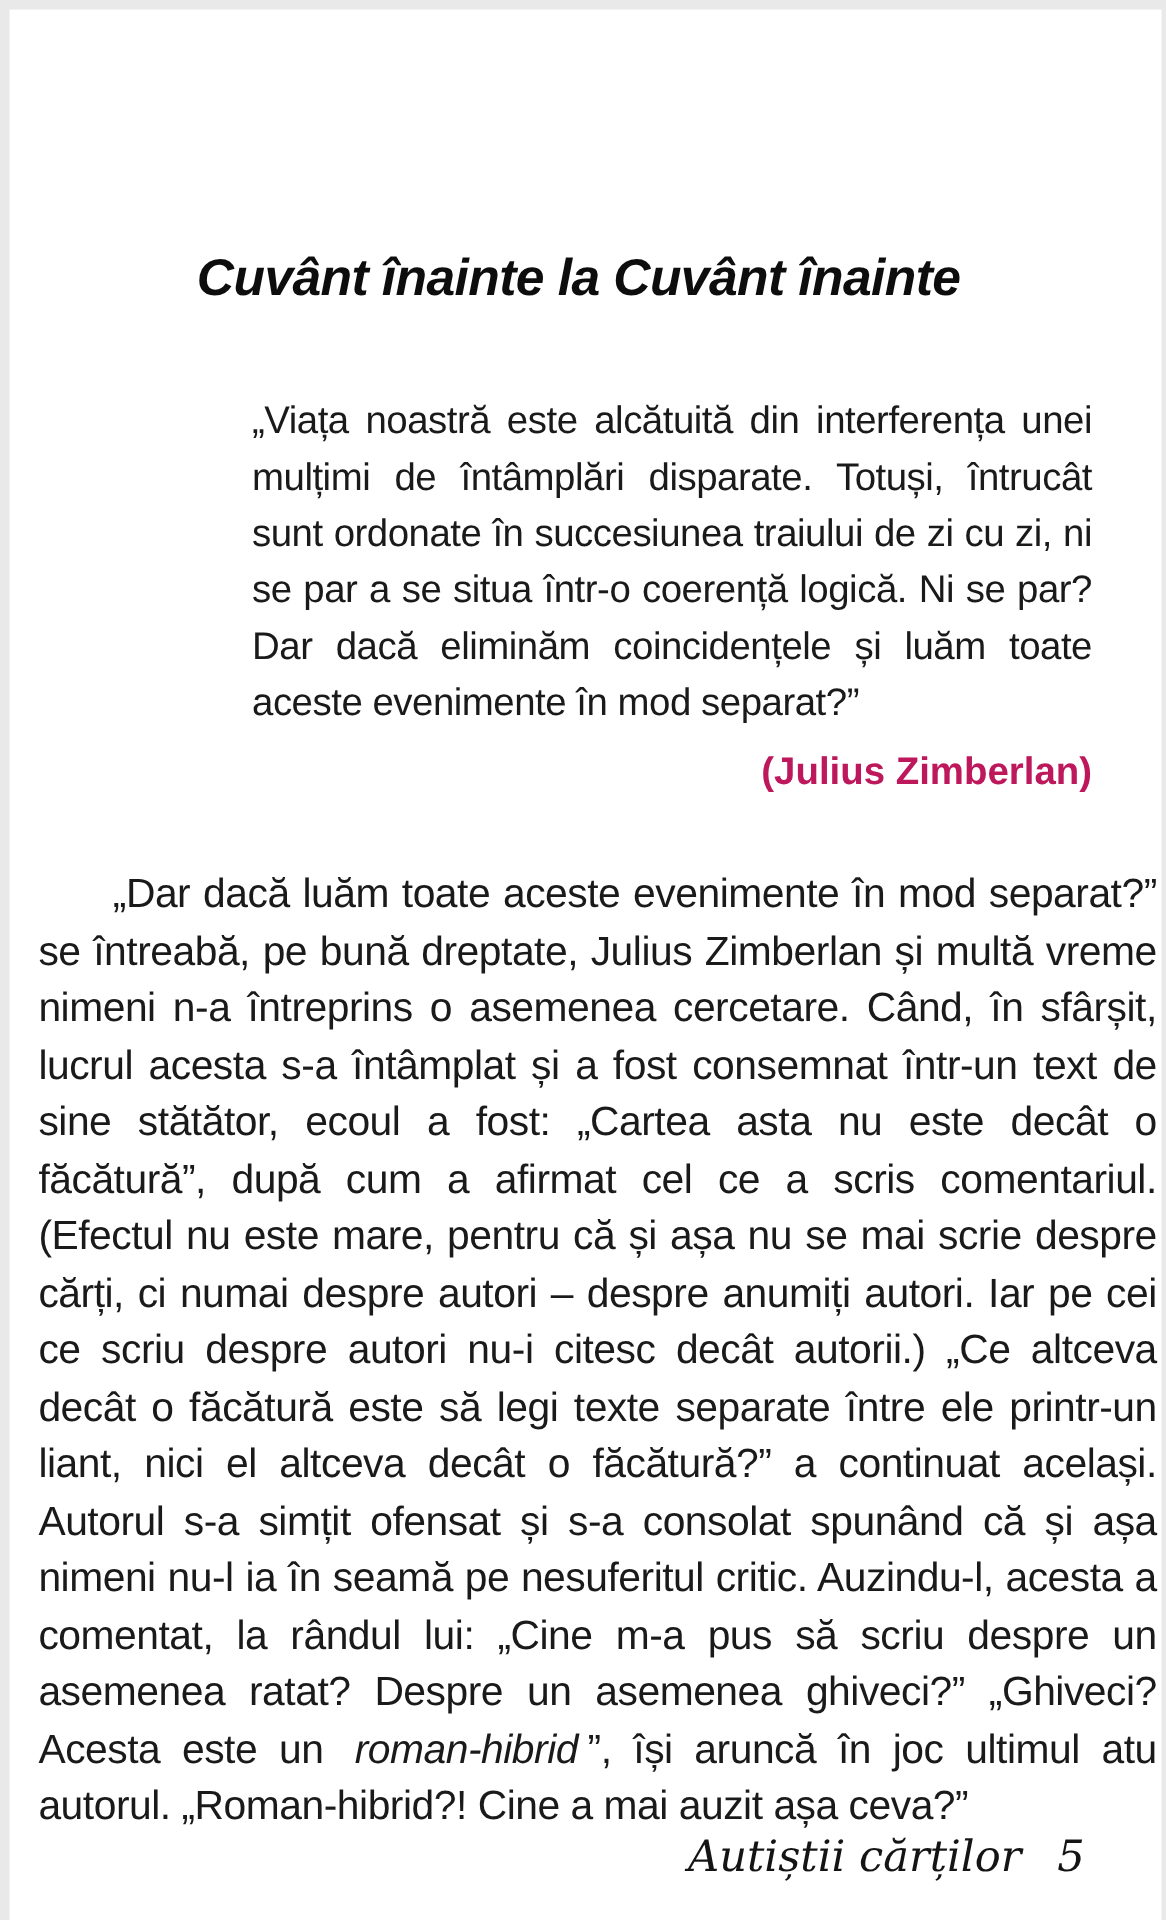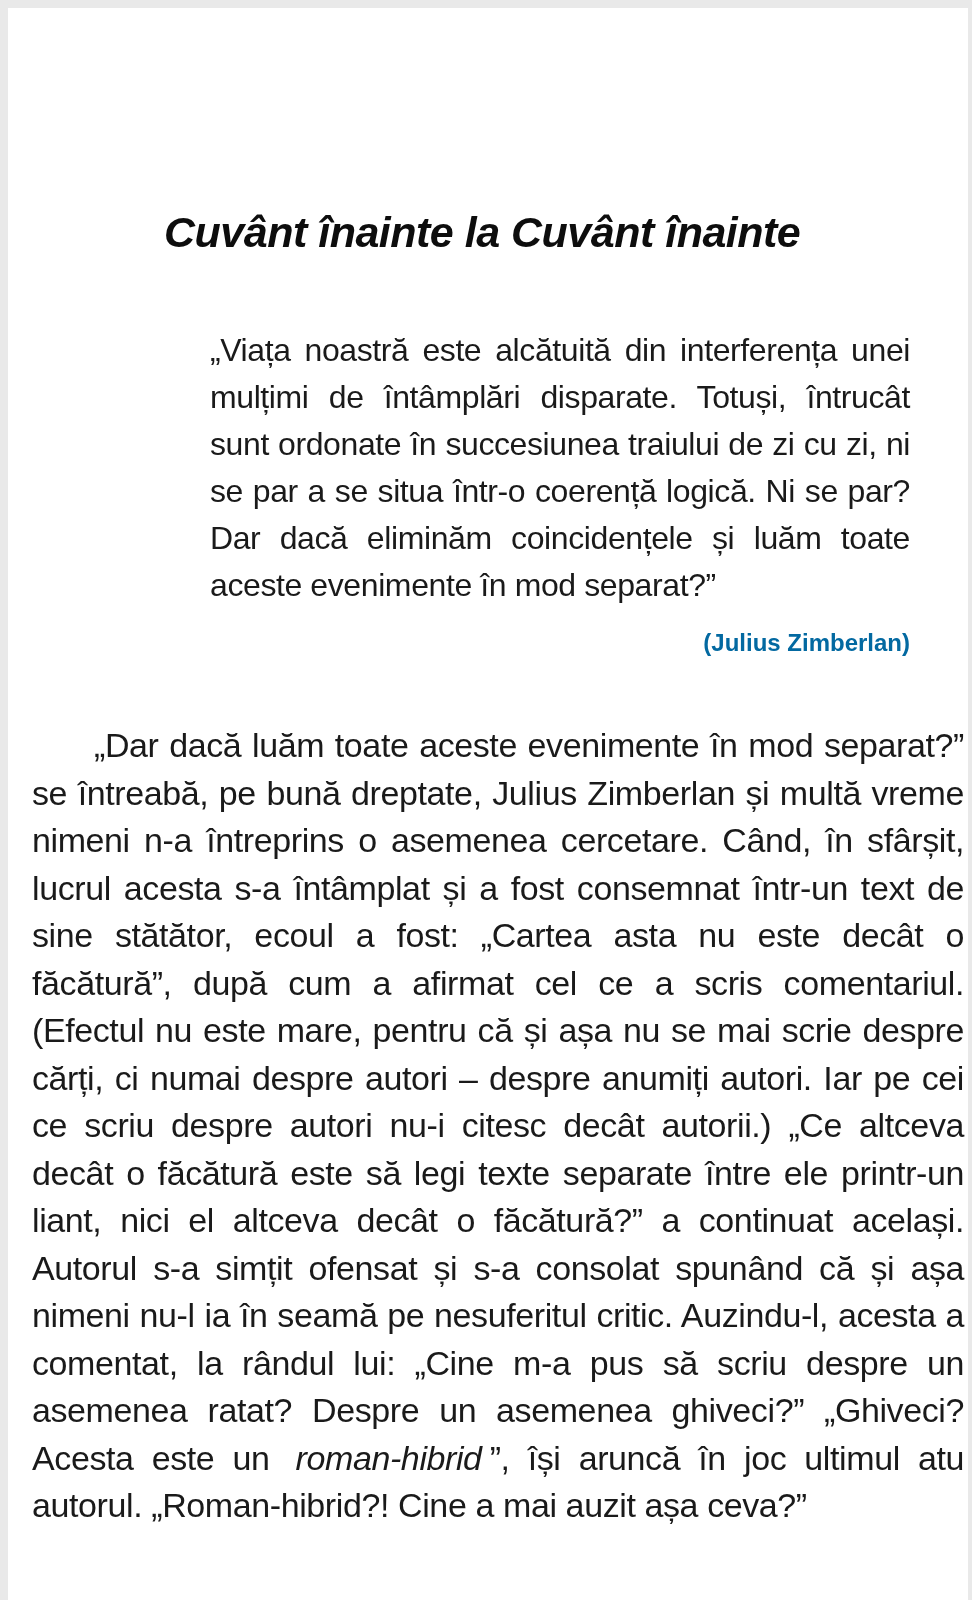--- a/index.html
+++ b/index.html
@@ -28,25 +28,25 @@
   }
   .epigraph-text {
     font-size: 32px;
     line-height: 47px;
     text-align: justify;
     letter-spacing: -0.4px;
     color: #1a1a1a;
   }
   .epigraph-attribution {
     margin-top: 2px;
-    font-size: 24px;
+    font-size: 32px;
     font-weight: bold;
     text-align: right;
     line-height: 47px;
-    color: #0369a1;
+    color: #be185d;
   }
   .body-paragraph {
     margin: 44px 16px 0 16px; 
     width: 940px;
     font-size: 34px;
     line-height: 47.5px;
     text-align: justify;
     letter-spacing: -0.4px;
     text-indent: 58px;
     color: #1a1a1a;
@@ -74,14 +74,17 @@
 
   <h1 class="page-title">Cuvânt înainte la Cuvânt înainte</h1>
 
   <div class="epigraph-block">
     <p class="epigraph-text">„Viața noastră este alcătuită din interferența unei mulțimi de întâmplări disparate. Totuși, întrucât sunt ordonate în succesiunea traiului de zi cu zi, ni se par a se situa într-o coerență logică. Ni se par? Dar dacă eliminăm coincidențele și luăm toate aceste evenimente în mod separat?”</p>
     <p class="epigraph-attribution">(Julius Zimberlan)</p>
   </div>
 
   <p class="body-paragraph"><span>„Dar dacă luăm toate aceste evenimente în mod separat?” se întreabă, pe bună dreptate, Julius Zimberlan și multă vreme nimeni n-a întreprins o asemenea cercetare. Când, în sfârșit, lucrul acesta s-a întâmplat și a fost consemnat într-un text de sine stătător, ecoul a fost: „Cartea asta nu este decât o făcătură”, după cum a afirmat cel ce a scris comentariul. (Efectul nu este mare, pentru că și așa nu se mai scrie despre cărți, ci numai despre autori – despre anumiți autori. Iar pe cei ce scriu despre autori nu-i citesc decât autorii.) „Ce altceva decât o făcătură este să legi texte separate între ele printr-un liant, nici el altceva decât o făcătură?” a continuat același. Autorul s-a simțit ofensat și s-a consolat spunând că și așa nimeni nu-l ia în seamă pe nesuferitul critic. Auzindu-l, acesta a comentat, la rândul lui: „Cine m-a pus să scriu despre un asemenea ratat? Despre un asemenea ghiveci?” „Ghiveci? Acesta este un </span><span class="italic-term">roman-hibrid</span><span>”, își aruncă în joc ultimul atu autorul. „Roman-hibrid?! Cine a mai auzit așa ceva?”</span></p>
 
+  <div class="footer">
+    <span class="book-title">Autiștii cărților</span><span class="page-number">5</span>
+  </div>
 
 </div>
 
 </body></html>

